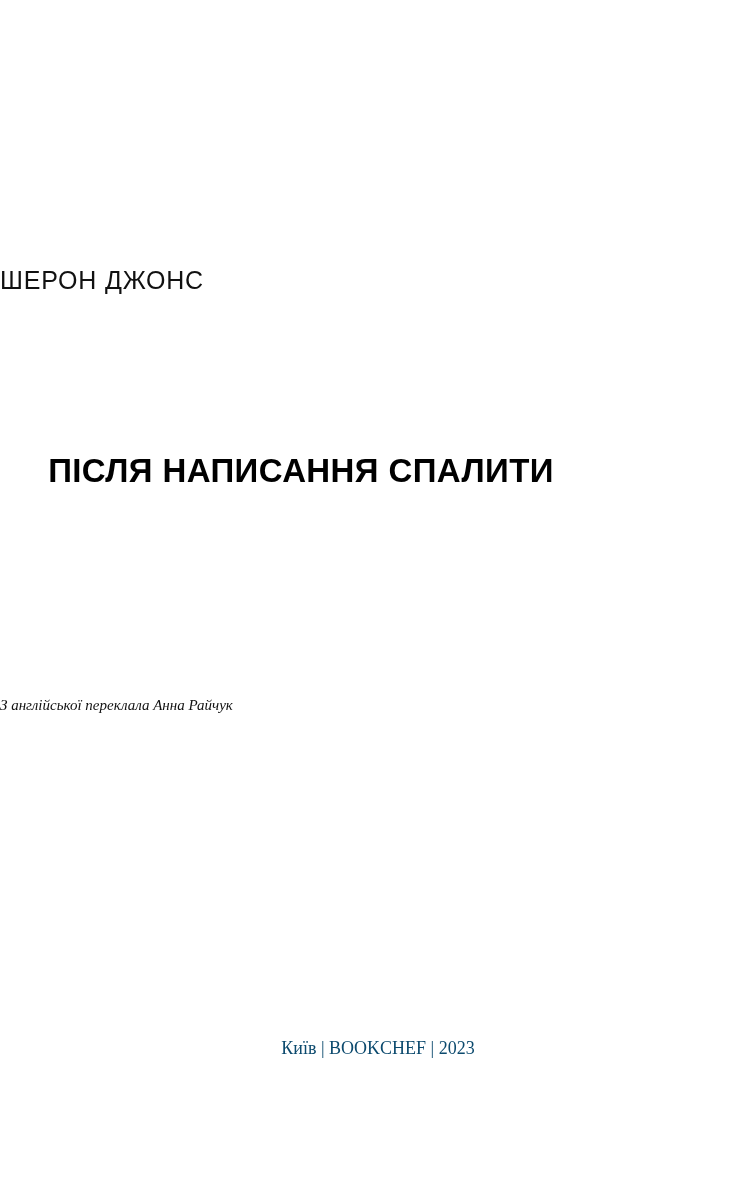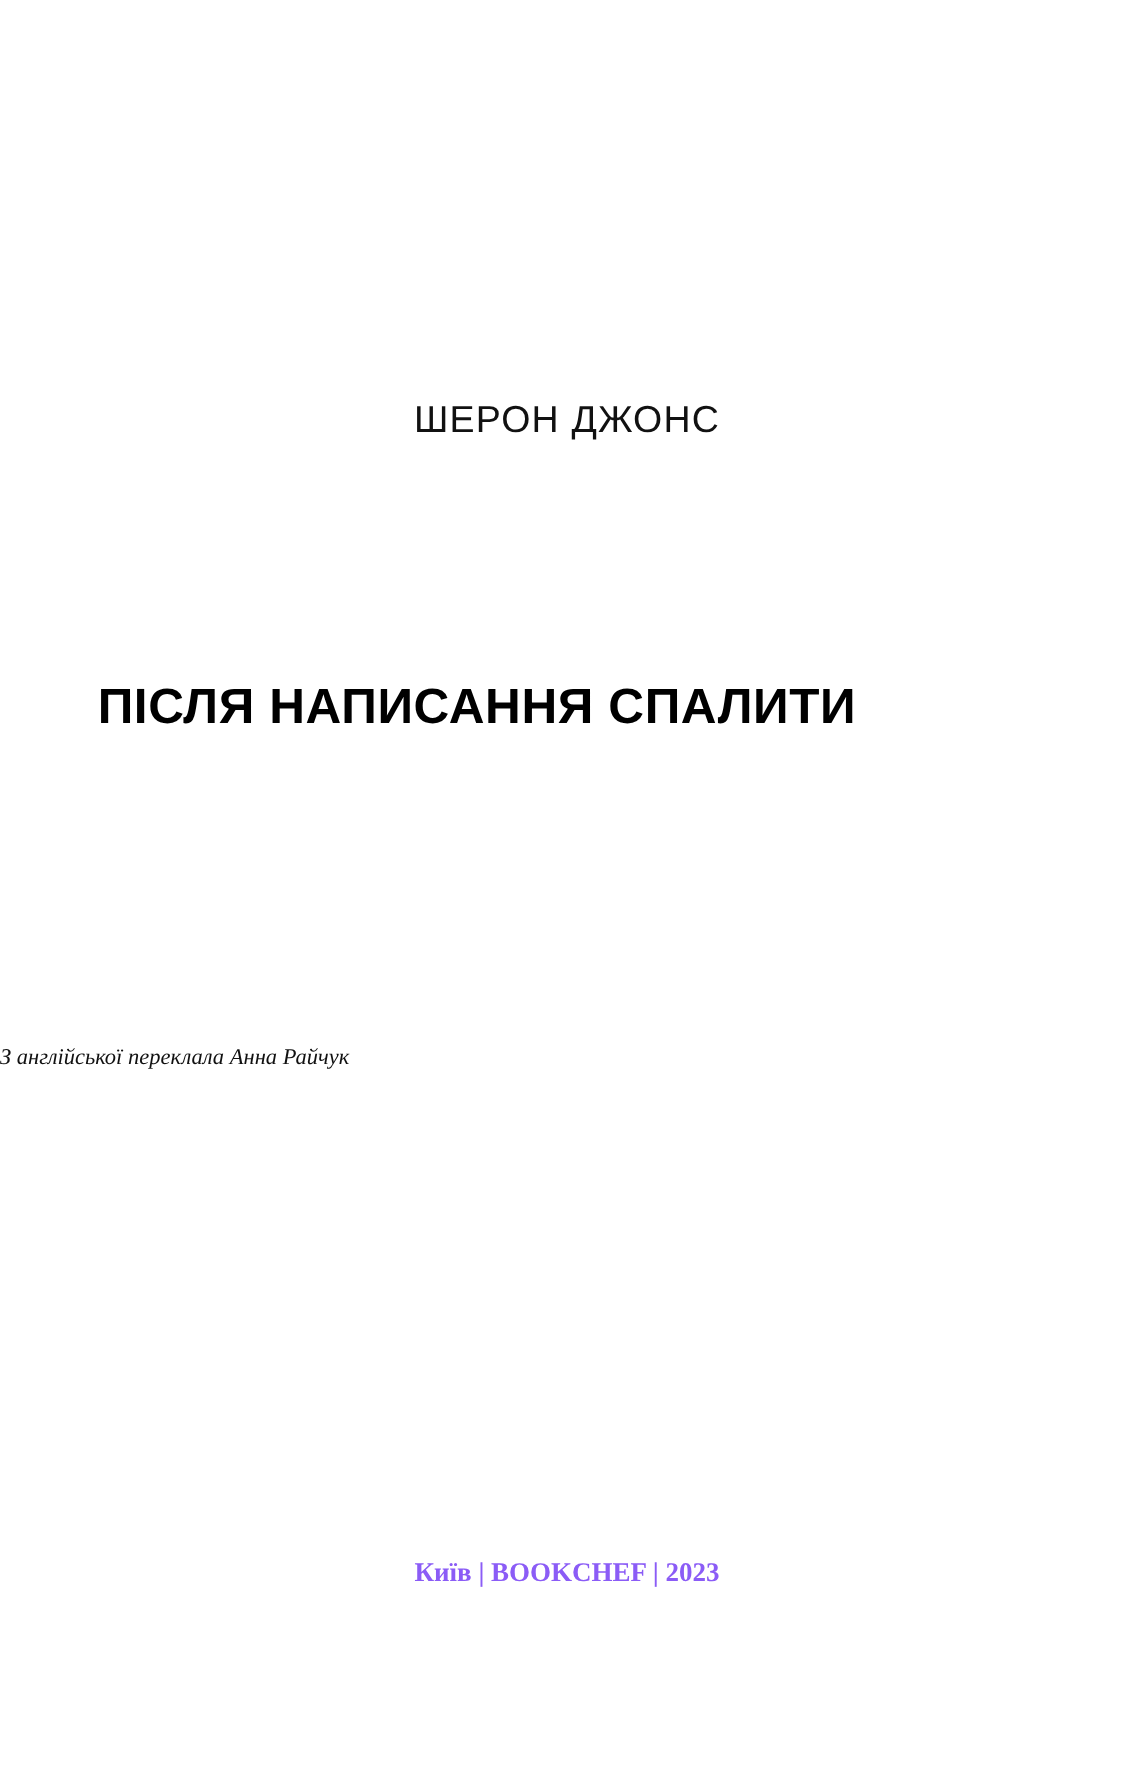--- a/index.html
+++ b/index.html
@@ -21,32 +21,32 @@
     width: 756px;
     height: 1181px;
     box-sizing: border-box;
   }
 
   .author {
     position: absolute;
     top: 266px;
     left: 0;
     width: 756px;
-    text-align: center;
+    text-align: left;
     font-family: "Liberation Sans", sans-serif;
     font-size: 25px;
     font-weight: 400;
     letter-spacing: 0.8px;
     color: #111111;
   }
 
   .title {
     position: absolute;
     top: 452px;
-    left: 18px;
+    left: 1px;
     width: 600px;
     text-align: center;
     font-family: "Liberation Sans", sans-serif;
     font-size: 33px;
     font-weight: 700;
     letter-spacing: 0.4px;
     color: #000000;
   }
 
   .translator {
@@ -63,22 +63,22 @@
   }
 
   .imprint {
     position: absolute;
     top: 1038px;
     left: 0;
     width: 756px;
     text-align: center;
     font-family: "Liberation Serif", serif;
     font-size: 18px;
-    font-weight: 700;
-    color: #8b5cf6;
+    font-weight: 400;
+    color: #0c4a6e;
     white-space: pre;
   }
 </style>
 </head>
 <body>
 
 <div class="page">
 
   <div class="author">ШЕРОН ДЖОНС</div>
 

